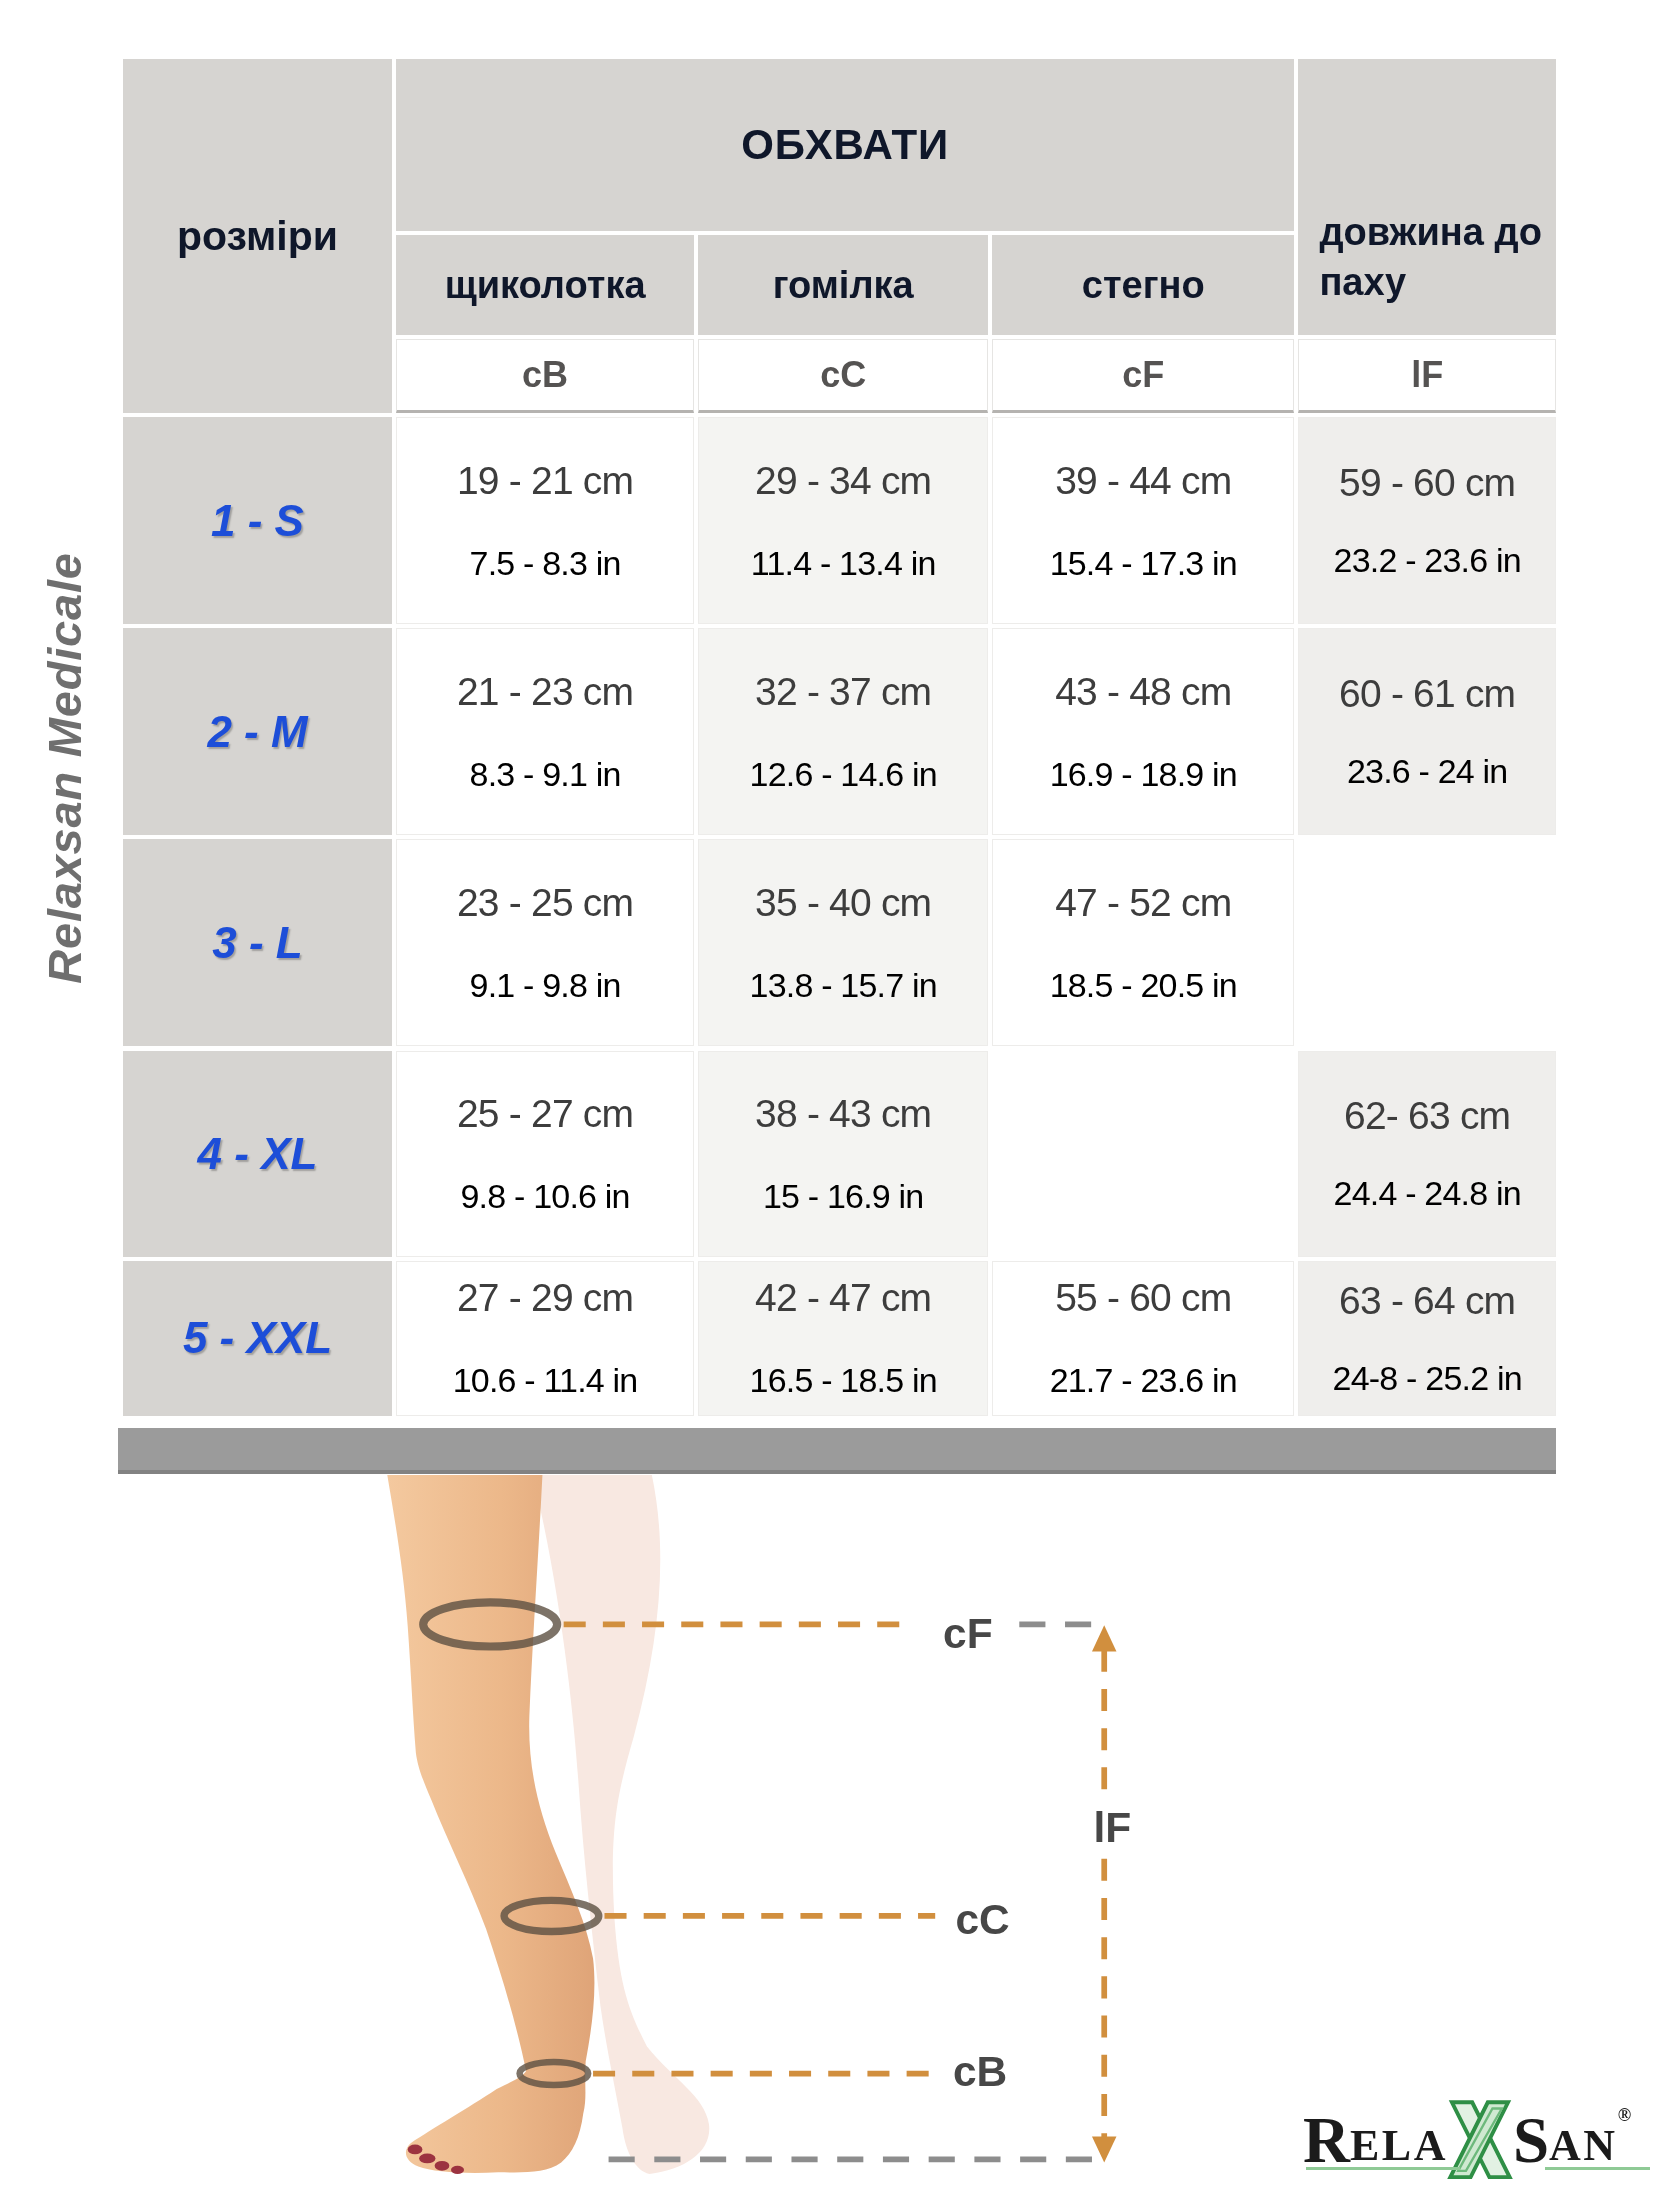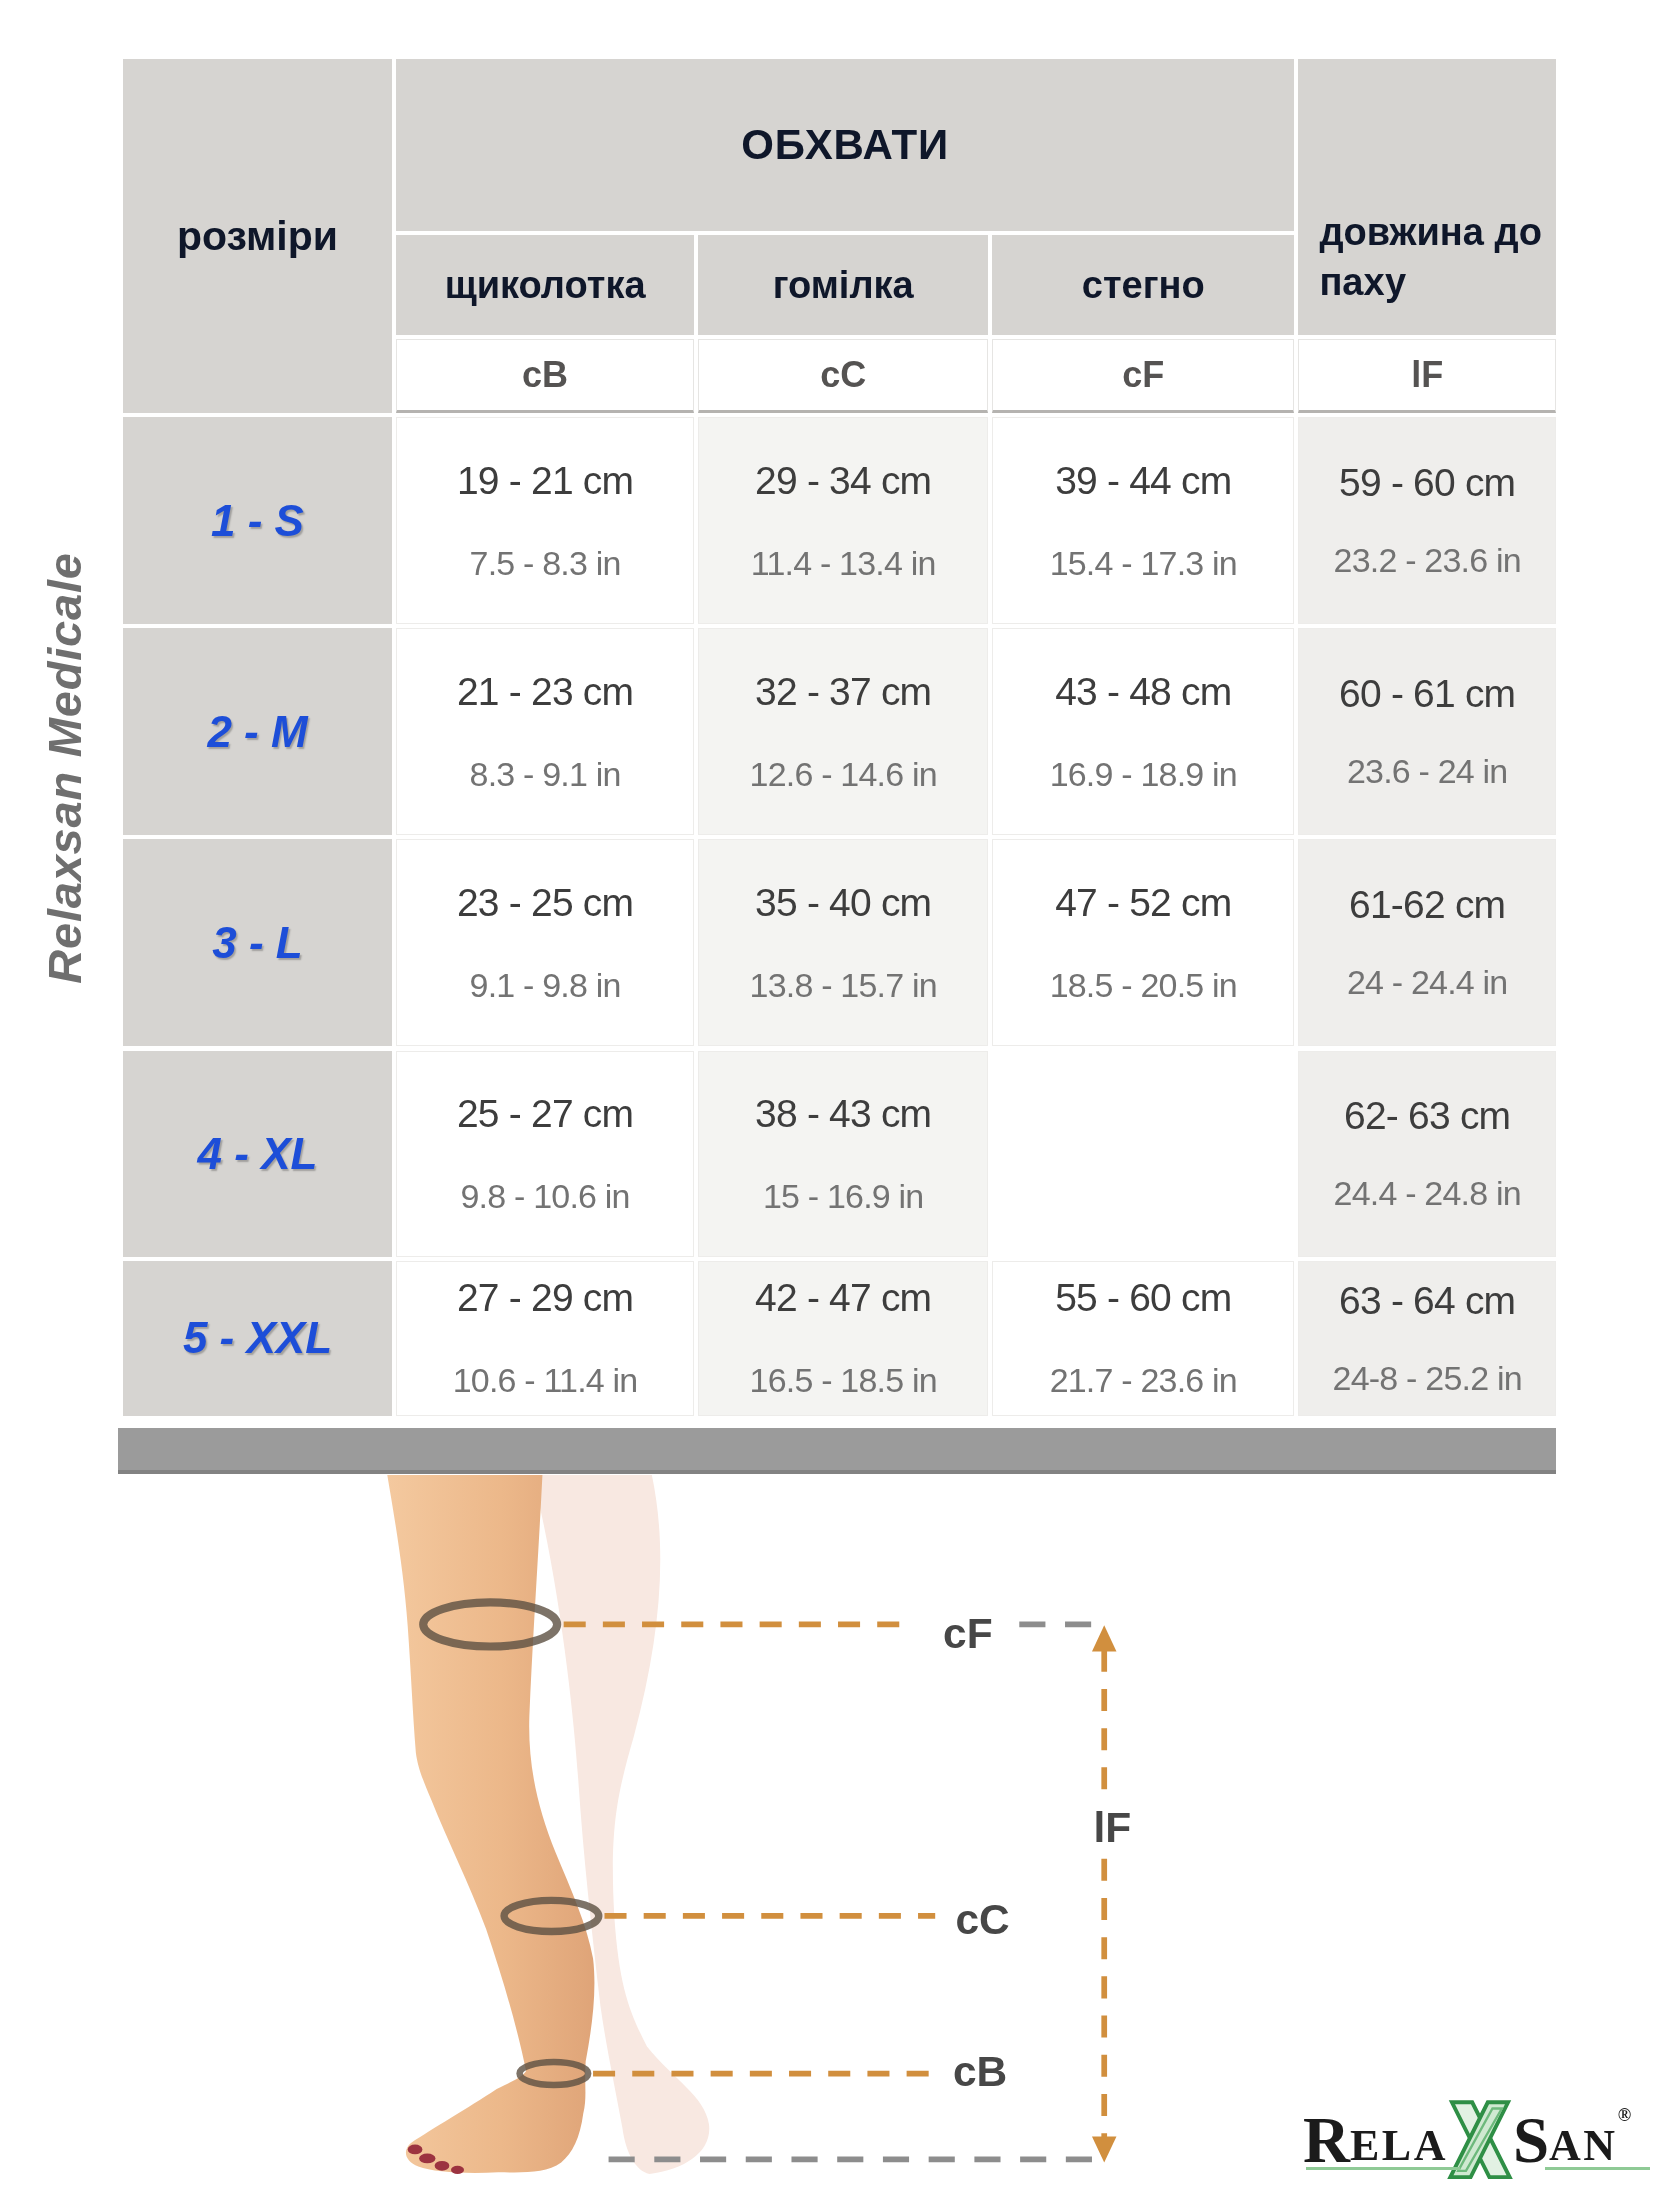--- a/index.html
+++ b/index.html
@@ -22,21 +22,21 @@
     display:flex;align-items:center;justify-content:center;
     font-size:36px;font-weight:bold;color:#555352;}
   .sizelabel{background:#d6d4d1;display:flex;align-items:center;justify-content:center;
     font-size:44px;font-weight:bold;font-style:italic;color:#1d4ed8;
     text-shadow:1.6px 1.6px 1.6px rgba(0,0,0,0.25);}
   .datacell{display:flex;flex-direction:column;align-items:center;justify-content:center;
     gap:41px;background:#ffffff;border:0.8px solid #edecea;}
   .datacell.c-alt{background:#f4f4f2;}
   .datacell.c-alt2{background:#efeeec;gap:36px;}
   .cm{font-size:39px;color:#3d3d3d;letter-spacing:-0.8px;white-space:nowrap;}
-  .in{font-size:34px;color:#737373;letter-spacing:-0.8px;white-space:nowrap;}
+  .in{font-size:34px;color:#000000;letter-spacing:-0.8px;white-space:nowrap;}
 
   
   .divider-bar{position:absolute;left:118px;top:1428px;width:1438px;height:42px;
     background:#9b9b9b;border-bottom:4.1px solid #828282;}
   .side-text{position:absolute;left:64px;top:768px;transform:translate(-50%,-50%) rotate(-90deg);
     white-space:nowrap;font-size:47px;font-weight:bold;font-style:italic;color:#6f6f6f;
     letter-spacing:0.8px;}
 
   
   .diagram{position:absolute;left:0;top:1475px;width:1654px;height:730px;}
@@ -116,24 +116,20 @@
       <span class="cm">23 - 25 cm</span>
       <span class="in">9.1 - 9.8 in</span>
       </div>
     <div class="datacell c-alt" style="grid-row:6;grid-column:3">
       <span class="cm">35 - 40 cm</span>
       <span class="in">13.8 - 15.7 in</span>
       </div>
     <div class="datacell" style="grid-row:6;grid-column:4">
       <span class="cm">47 - 52 cm</span>
       <span class="in">18.5 - 20.5 in</span>
-      </div>
-    <div class="datacell c-alt2" style="grid-row:6;grid-column:5">
-      <span class="cm">61-62 cm</span>
-      <span class="in">24 - 24.4 in</span>
       </div>
 
     <div class="sizelabel" style="grid-row:7">4 - XL</div>
     <div class="datacell" style="grid-row:7;grid-column:2">
       <span class="cm">25 - 27 cm</span>
       <span class="in">9.8 - 10.6 in</span>
       </div>
     <div class="datacell c-alt" style="grid-row:7;grid-column:3">
       <span class="cm">38 - 43 cm</span>
       <span class="in">15 - 16.9 in</span>

